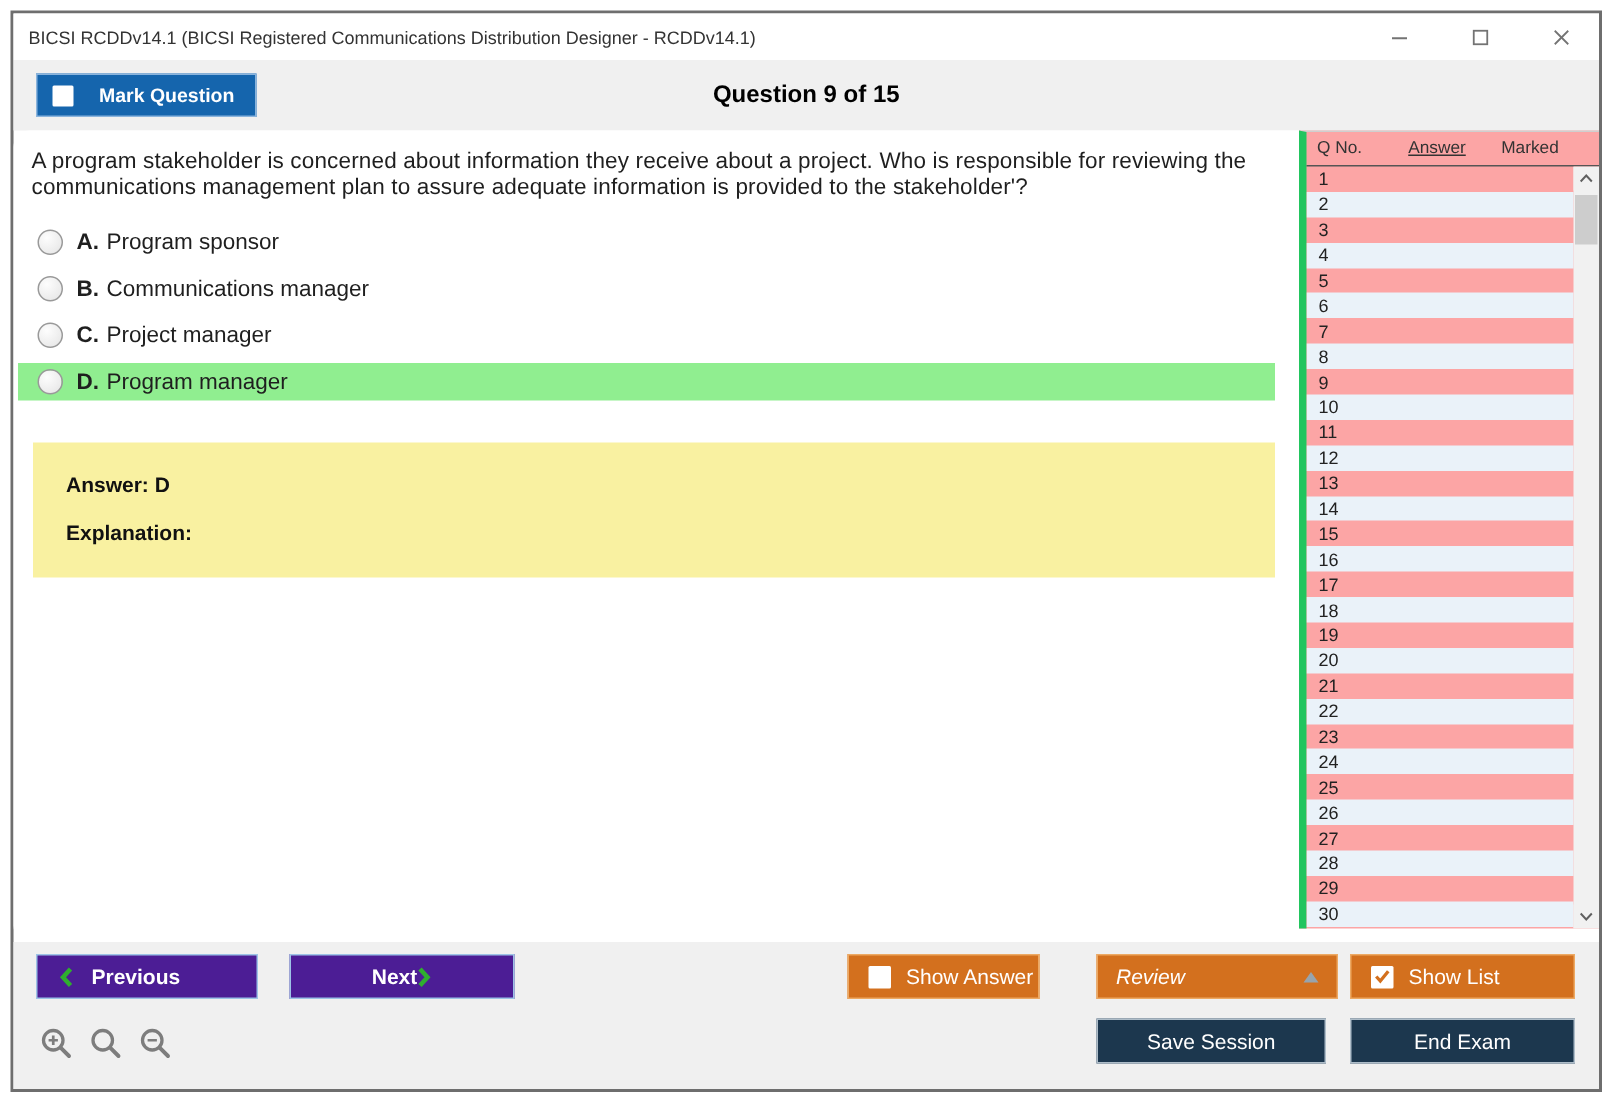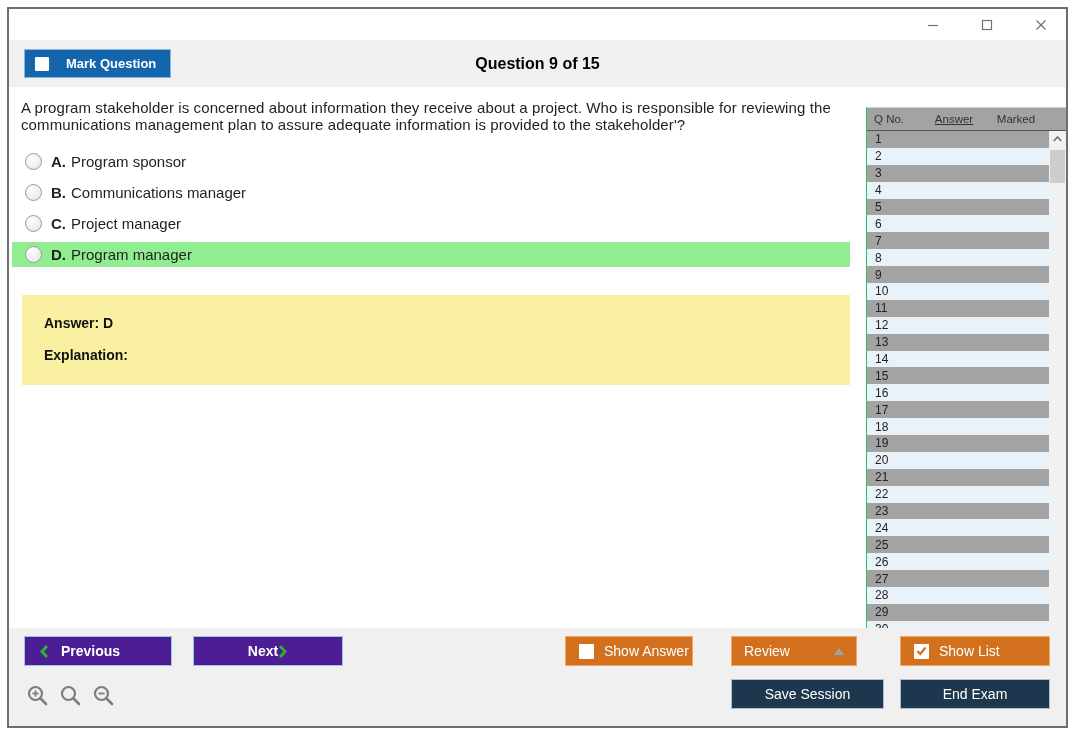--- a/index.html
+++ b/index.html
@@ -39,22 +39,22 @@
   .radio { width:17px; height:17px; border:1px solid #999; border-radius:50%;
            background:radial-gradient(circle at 35% 30%, #fdfdfd, #e4e4e4); flex:none; margin-right:9px; }
   .opt-letter { font-weight:bold; font-size:15px; color:#1f1f1f; margin-right:5px; }
   .opt-text { font-size:15px; color:#1f1f1f; }
 
   .answer-box { position:absolute; left:13px; top:208px; width:828px; height:90px; background:#f9f1a1; }
   .answer-line { position:absolute; left:22px; top:20px; font-size:14px; font-weight:bold; color:#111; }
   .explanation-line { position:absolute; left:22px; top:52px; font-size:14px; font-weight:bold; color:#111; }
 
   
-  .sidebar { position:absolute; right:0; top:0; width:200px; height:532px; background:#a3a3a3;
-             border-left:1px solid #22c55e; border-top:1px solid #cfcfcf;margin-top:20px; }
+  .sidebar { position:absolute; right:0; top:0; width:200px; height:532px; background:#fca5a5;
+             border-left:5px solid #22c55e; border-top:1px solid #cfcfcf; }
   .sb-header { height:23px; display:flex; align-items:center; border-bottom:1px solid #555;
                font-size:11.5px; color:#333; }
   .sb-h-no { width:56px; padding-left:7px; }
   .sb-h-ans { width:62px; text-align:center;text-decoration:underline; }
   .sb-h-marked { width:62px; text-align:center; }
   .qlist { position:relative; height:508px; overflow:hidden; }
   .qlist-rows { position:absolute; left:0; top:0; right:17px; }
   .qrow { height:16.9px; display:flex; align-items:center; font-size:12px; color:#222; cursor:pointer; }
   .qrow.alt { background:#eaf2f9; }
   .qr-no { width:56px; padding-left:8px; }
@@ -69,40 +69,41 @@
   
   .footer { position:absolute; left:0; top:619px; width:100%; height:98px; background:#f0f0f0; }
   .btn { display:flex; align-items:center; justify-content:center; cursor:pointer; border:none; }
   .btn-blue { position:absolute; top:8px; height:30px; background:#4c1d95; border:1px solid #9dc3e6;
               color:#fff; font-weight:bold; font-size:14px; }
   .btn-prev { left:15px; width:148px; justify-content:flex-start; padding-left:14px; gap:12px; }
   .btn-next { left:184px; width:150px; }
   .btn-orange { position:absolute; top:8px; height:30px; background:#d3701e; border:1px solid #eda963;
                 color:#fff; font-size:14px; }
   .btn-show-answer { left:556px; width:128px; justify-content:flex-start; padding-left:13px; gap:10px; }
-  .btn-review { left:722px; width:126px; justify-content:space-between; padding:0 12px; }
+  .btn-review { left:722px; width:161px; justify-content:space-between; padding:0 12px;font-style:italic; }
   .btn-show-list { left:891px; width:150px; justify-content:flex-start; padding-left:13px; gap:10px; }
   .btn-orange .cb { width:15px; height:15px; background:#fff; border-radius:1px; flex:none;
                     display:flex; align-items:center; justify-content:center; }
   .tri-up { width:0; height:0; border-left:5px solid transparent; border-right:5px solid transparent;
             border-bottom:7px solid #97a4ad; }
   .btn-navy { position:absolute; top:51px; height:30px; background:#1c374e; border:1px solid #aebdc9;
               color:#fff; font-size:14px; }
   .btn-save { left:722px; width:153px; }
   .btn-end { left:891px; width:150px; }
   .zoom-tools { position:absolute; left:17px; top:56px; display:flex; gap:9px; }
   .zoom-btn { background:transparent; border:none; cursor:pointer; padding:0; }
 </style>
 </head>
 <body>
 
 <div class="stage">
   <div class="window">
 
     <div class="titlebar">
+      <span class="title-text">BICSI RCDDv14.1 (BICSI Registered Communications Distribution Designer - RCDDv14.1)</span>
       <div class="win-controls">
         <button class="win-btn">
           <svg width="12" height="12" viewBox="0 0 12 12">
               <line x1="1" y1="6.5" x2="11" y2="6.5" stroke="#737373" stroke-width="1.2"></line>
             </svg>
         </button>
         <button class="win-btn">
           <svg width="12" height="12" viewBox="0 0 12 12">
               <rect x="1.5" y="1.5" width="9" height="9" fill="none" stroke="#737373" stroke-width="1.2"></rect>
             </svg>

